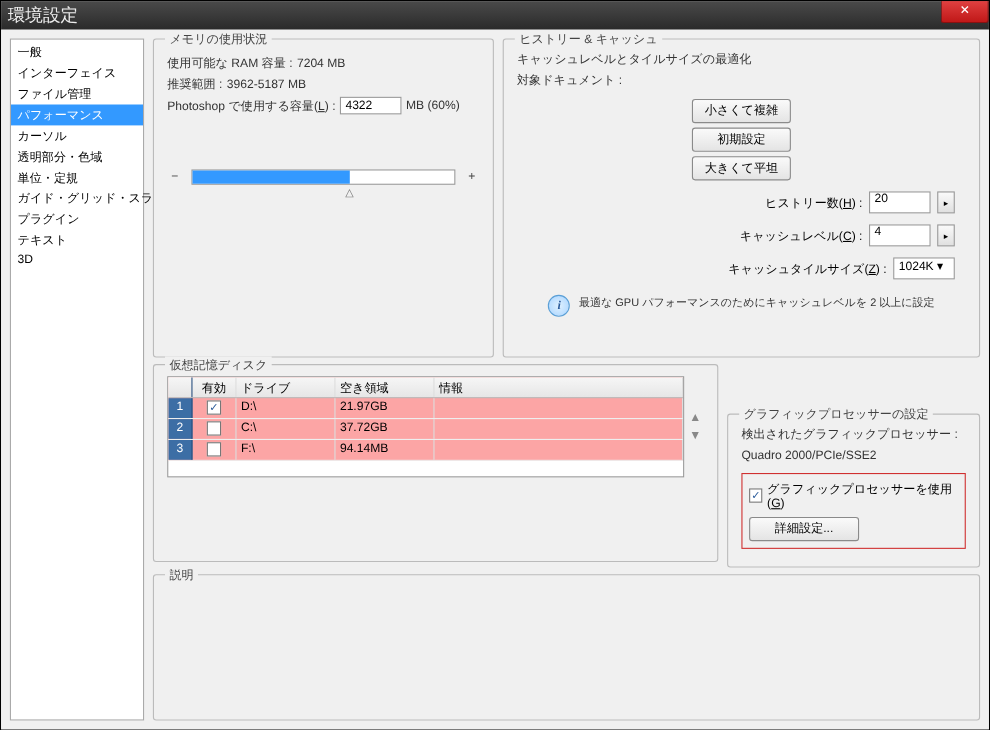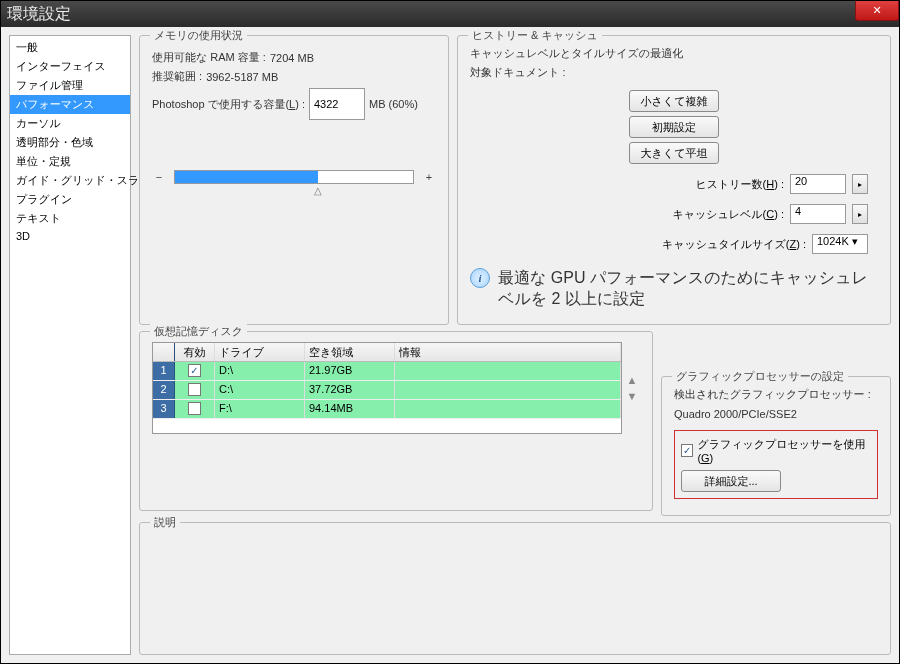--- a/index.html
+++ b/index.html
@@ -14,40 +14,40 @@
 .sidebar .item.selected { background: #3399ff; color: #fff; }
 .main { flex: 1; display: flex; flex-direction: column; gap: 6px; }
 .row1 { display: flex; gap: 8px; }
 .fieldset { border: 1px solid #bbb; border-radius: 3px; padding: 10px 12px 12px; position: relative; background: #f0f0f0; }
 .fieldset > .legend { position: absolute; top: -8px; left: 10px; background: #f0f0f0; padding: 0 4px; color: #444; }
 .mem { width: 310px; height: 290px;}
 .hist { flex: 1; height: 290px;}
 .kv { display: flex; justify-content: flex-start; align-items: center; gap: 4px; margin: 4px 0; }
 .kv .lab { color: #333; }
 .kv .val { color: #333; }
-.input-sm { width: 56px; height: 32px; border: 1px solid #999; background: #fff; padding: 0 4px; text-align: left; }
+.input-sm { width: 56px; height: 16px; border: 1px solid #999; background: #fff; padding: 0 4px; text-align: left; }
 .slider-row { display: flex; align-items: center; gap: 8px; margin-top: 50px; }
 .slider-row .minus, .slider-row .plus { width: 14px; text-align: center; color: #444; }
 .track { flex: 1; height: 14px; background: #fff; border: 1px solid #999; position: relative; }
 .track .fill { height: 100%; background: #3399ff; width: 60%; }
 .track .marker { position: absolute; top: 14px; left: 60%; transform: translateX(-50%); font-size: 10px; color: #777; }
 .btn { display: inline-block; min-width: 90px; height: 22px; background: linear-gradient(#fafafa,#e4e4e4); border: 1px solid #8a8a8a; border-radius: 3px; text-align: center; line-height: 20px; cursor: pointer; padding: 0 10px; }
 .btn.primary { border: 1px solid #2a6fc7; box-shadow: 0 0 0 1px #7ab7ff inset; }
 .hist-inner { display: flex; flex-direction: column; align-items: center; gap: 4px; }
 .hist-sub { color: #333; margin-bottom: 6px; align-self: flex-start; }
 .hist .kv2 { display: flex; align-items: center; gap: 6px; margin-top: 6px; justify-content: flex-end; width: 100%; padding-right: 10px;}
 .spin { width: 56px; height: 20px; border: 1px solid #999; background: #fff; padding: 0 4px; display: inline-block; }
 .spin-btn { width: 16px; height: 20px; border: 1px solid #999; background: linear-gradient(#fafafa,#e0e0e0); display: inline-flex; align-items: center; justify-content: center; font-size: 8px; cursor: pointer; }
 .info-row { display: flex; gap: 8px; margin-top: 10px; align-items: flex-start; }
 .info-icon { width: 20px; height: 20px; border-radius: 50%; background: radial-gradient(#dff1ff,#a7d3ff); border: 1px solid #5a9fd6; color: #2a5a9a; font-weight: bold; text-align: center; line-height: 18px; font-style: italic; font-family: Georgia,serif; flex-shrink: 0; }
-.info-txt { color: #333; font-size: 16px; }
+.info-txt { color: #333; font-size: 10px; }
 .row2 { display: flex; gap: 8px; }
 .scratch { flex: 1; height: 180px; }
 .gpu { width: 230px; height: 140px; margin-top: 45px; }
-.table { border: 1px solid #999; background: #86efac; width: 100%; }
+.table { border: 1px solid #999; background: #fca5a5; width: 100%; }
 .thead, .trow { display: flex; }
 .thead { background: linear-gradient(#f6f6f6,#e6e6e6); border-bottom: 1px solid #bbb; }
 .th, .td { border-right: 1px solid #ddd; padding: 2px 4px; height: 18px; overflow: hidden; }
 .c0 { width: 22px; background: #3c6ea5; color: #fff; text-align: center; border-right: 1px solid #2a5080; }
 .thead .c0 { background: linear-gradient(#f6f6f6,#e6e6e6); color: #333; }
 .c1 { width: 40px; text-align: center; }
 .c2 { width: 90px; }
 .c3 { width: 90px; }
 .c4 { flex: 1; }
 .scratch-wrap { display: flex; gap: 2px; }

